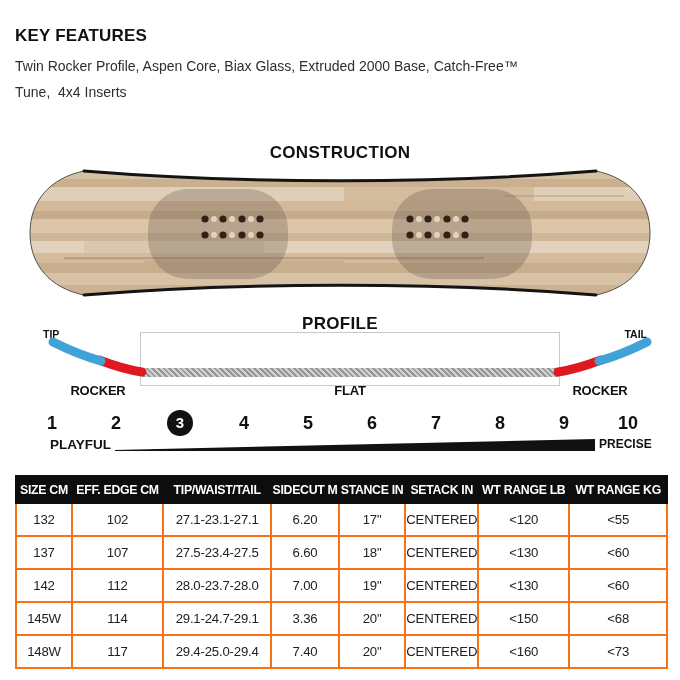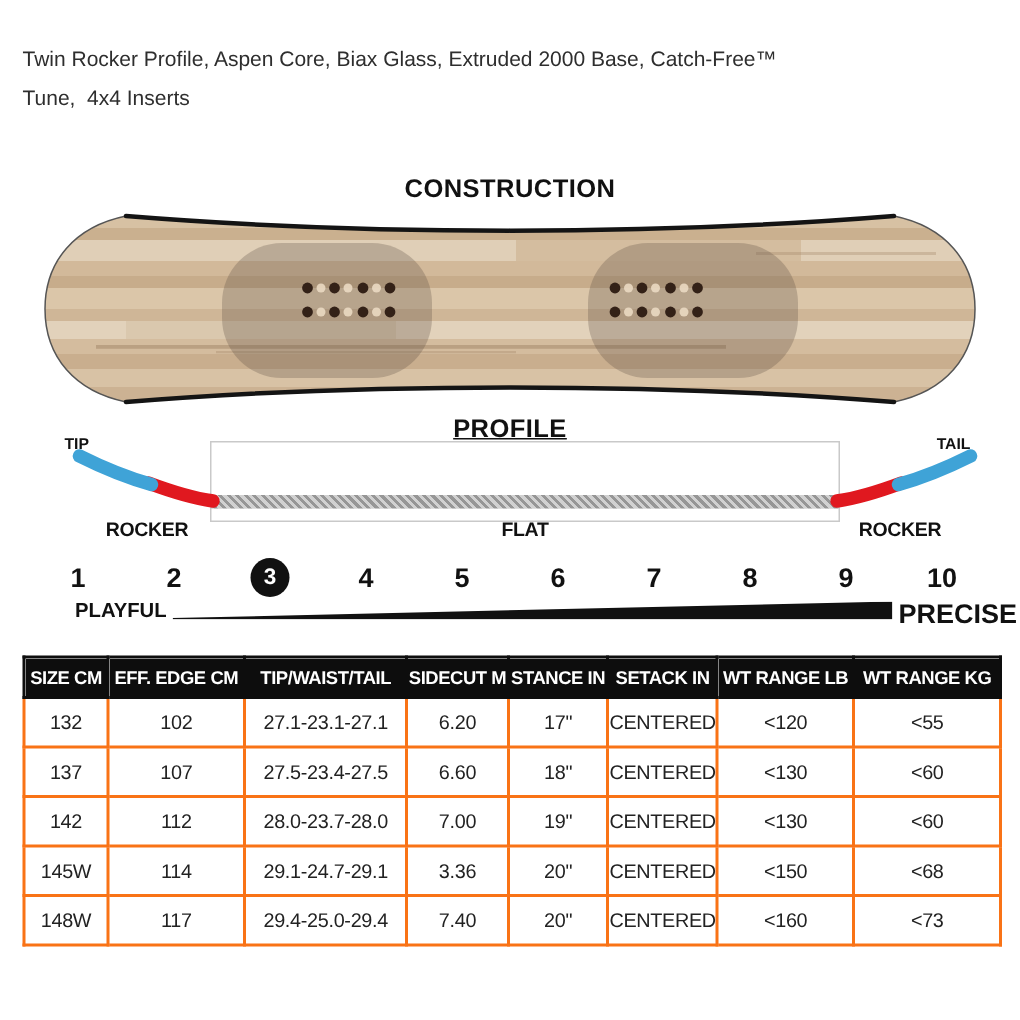--- a/index.html
+++ b/index.html
@@ -12,21 +12,21 @@
   .kf-desc  { font-size:14px; line-height:26px; color:#2e2e2e; white-space:pre-wrap; }
 
   
   .sec-title { text-align:center; font-size:17px; font-weight:700; letter-spacing:.3px; }
   .sec-construction { margin-top:38px; }
 
   
   .board-svg { display:block; margin:2px auto 0; }
 
   
-  .sec-profile { margin-top:2px;text-decoration:underline; }
+  .sec-profile { margin-top:13px; }
   .profile-diagram { position:relative; height:75px; margin-top:-6px; }
   .p-box  { position:absolute; left:125px; top:4px; width:420px; height:54px;
             border:1px solid #c9c9c9; background:#fff; }
   .p-flat { position:absolute; left:125px; top:40px; width:420px; height:9px;
             background:var(--c-flat,#ababab);
             background-image:repeating-linear-gradient(45deg, rgba(255,255,255,.45) 0 2px, rgba(0,0,0,.12) 2px 4px); }
   .p-curves { position:absolute; left:0; top:0; }
   .p-tip  { position:absolute; left:28px; top:0; font-size:10.5px; font-weight:700; }
   .p-tail { position:absolute; right:18px; top:0; font-size:10.5px; font-weight:700; }
   .p-lab  { position:absolute; top:55px; font-size:13px; font-weight:700; letter-spacing:-.2px; }
@@ -35,37 +35,38 @@
   .p-rocker-r { left:548px; width:74px;  text-align:center; }
 
   
   .flex-scale { position:relative; height:45px; margin-top:7px; }
   .scale-numbers { display:flex; justify-content:space-between; padding:0 24px; }
   .scale-num { width:26px; height:26px; text-align:center; font-size:18px; font-weight:700;
                line-height:26px; }
   .scale-num.selected { background:var(--c-marker,#111); color:#fff; border-radius:50%;
                         font-size:15px; }
   .scale-left  { position:absolute; left:35px;  top:27px; font-size:13.5px; font-weight:700; }
-  .scale-right { position:absolute; left:584px; top:27px; font-size:18px; font-weight:700; }
+  .scale-right { position:absolute; left:584px; top:27px; font-size:12px; font-weight:700; }
   .scale-wedge { position:absolute; left:100px; top:29px; width:480px; height:12px;
                  background:#111; clip-path:polygon(0 92%, 100% 0, 100% 100%, 0 100%); }
 
   
   .spec-table { width:653px; margin:20px auto 0; border-collapse:collapse; table-layout:fixed; }
   .spec-table th { background:var(--c-thead,#0d0d0d); color:#fff; font-size:12.3px; font-weight:700;
                    height:27px; border:2px solid var(--c-thead,#0d0d0d); letter-spacing:-.3px;
                    white-space:nowrap; overflow:hidden; }
   .spec-table td { border:2px solid #f97316; height:33px; text-align:center;
                    font-size:13.2px; color:#222; letter-spacing:-.2px; white-space:nowrap; }
 </style>
 </head>
 <body>
 
 <div class="page">
 
+  <h1 class="kf-title">KEY FEATURES</h1>
   <p class="kf-desc">Twin Rocker Profile, Aspen Core, Biax Glass, Extruded 2000 Base, Catch-Free™
 Tune,  4x4 Inserts</p>
 
   <div class="sec-construction">
     <h2 class="sec-title">CONSTRUCTION</h2>
 
     <svg class="board-svg" width="632" height="136" viewBox="0 0 632 136">
       <defs>
         <clipPath id="boardClip">
           <path d="M 60 6 C 220 19, 412 19, 572 6

